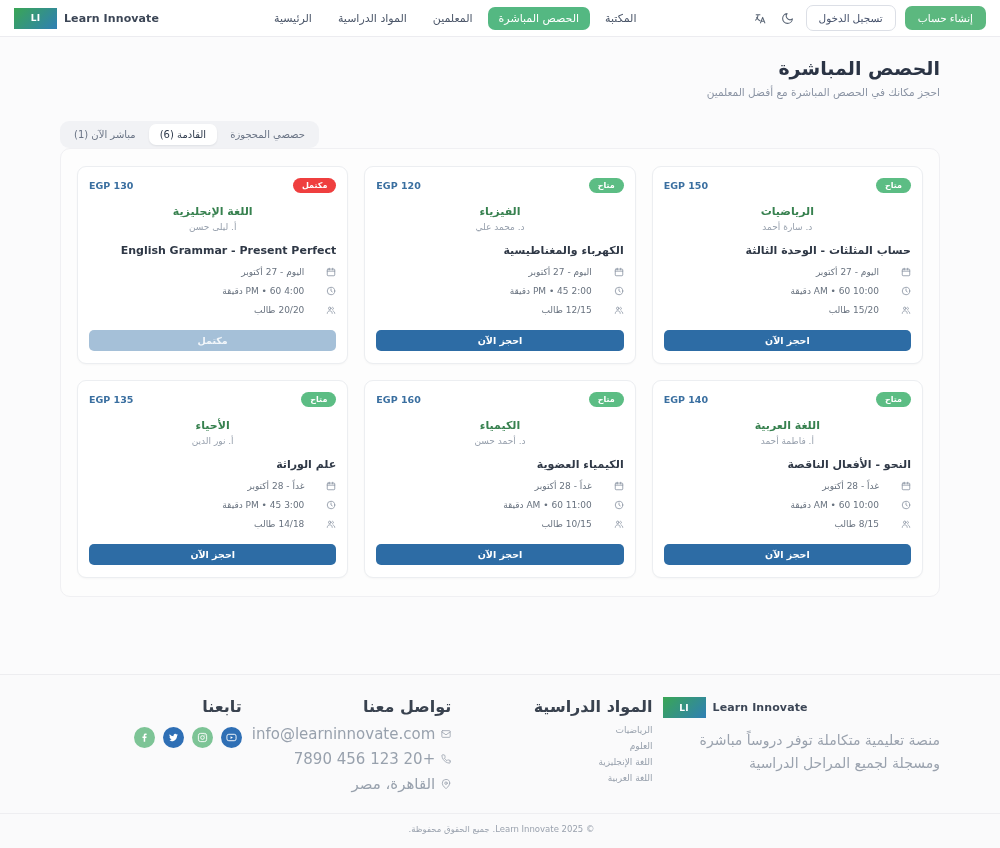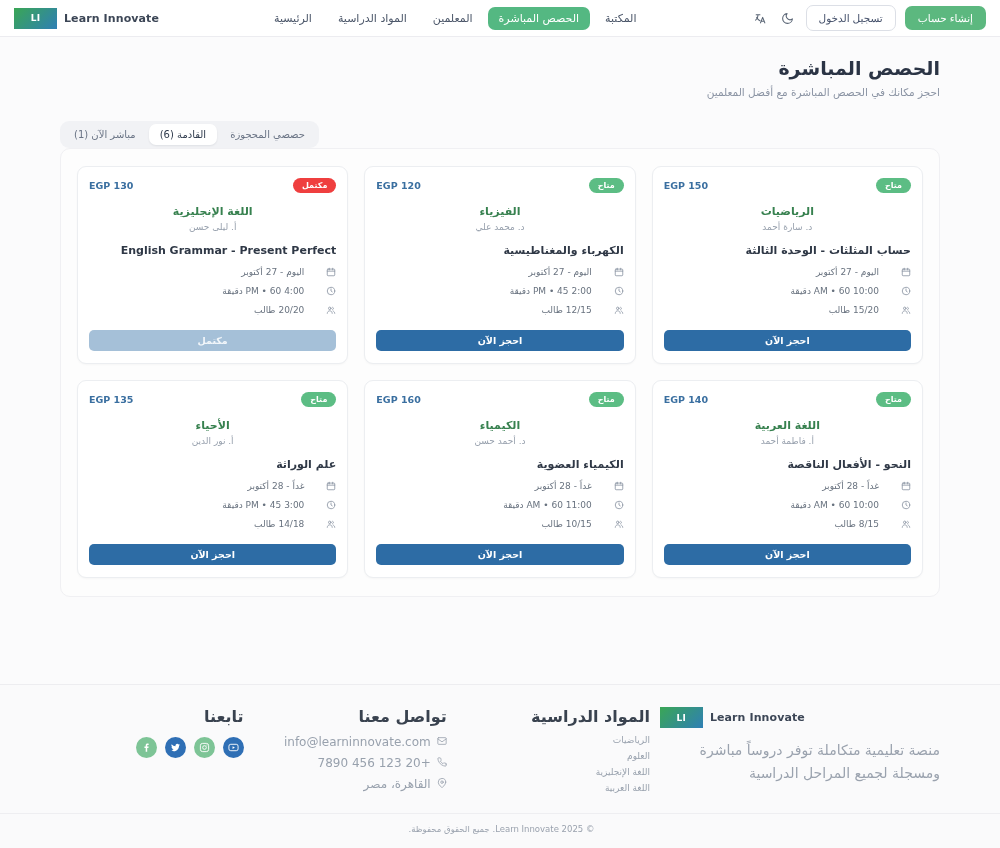--- a/index.html
+++ b/index.html
@@ -124,21 +124,21 @@
     align-items: start;
   }
   .f-brand { display: flex; align-items: center; gap: 7px; flex-direction: row-reverse; justify-content: flex-start;}
   .f-desc { margin-top: 11px; font-size: 14px; color: #9aa2ae; line-height: 1.65; text-align: right; }
   .f-head { font-size: 16px; font-weight: 700; color: #39424f; text-align: right; }
   .f-links { margin-top: 9px; display: flex; flex-direction: column; gap: 6px; }
   .f-link { font-size: 9px; color: #98a1ad; text-align: right; }
   .f-contact { margin-top: 9px; display: flex; flex-direction: column; gap: 7px; }
   .f-contact-row {
     display: flex; flex-direction: row; align-items: flex-start; justify-content: flex-start;
-    gap: 6px; font-size: 12px; color: #98a1ad;
+    gap: 6px; font-size: 15px; color: #98a1ad;
   }
   .socials { margin-top: 11px; display: flex; flex-direction: row; gap: 8px; justify-content: flex-start;}
   .social {
     width: 21px; height: 21px; border-radius: 50%;
     display: flex; align-items: center; justify-content: center; color: #fff;
   }
   .social.yt { background: #2f6fb5; }
   .social.ig { background: #7dc496; }
   .social.tw { background: #2f6fb5; }
   .social.fb { background: #7dc496; }

